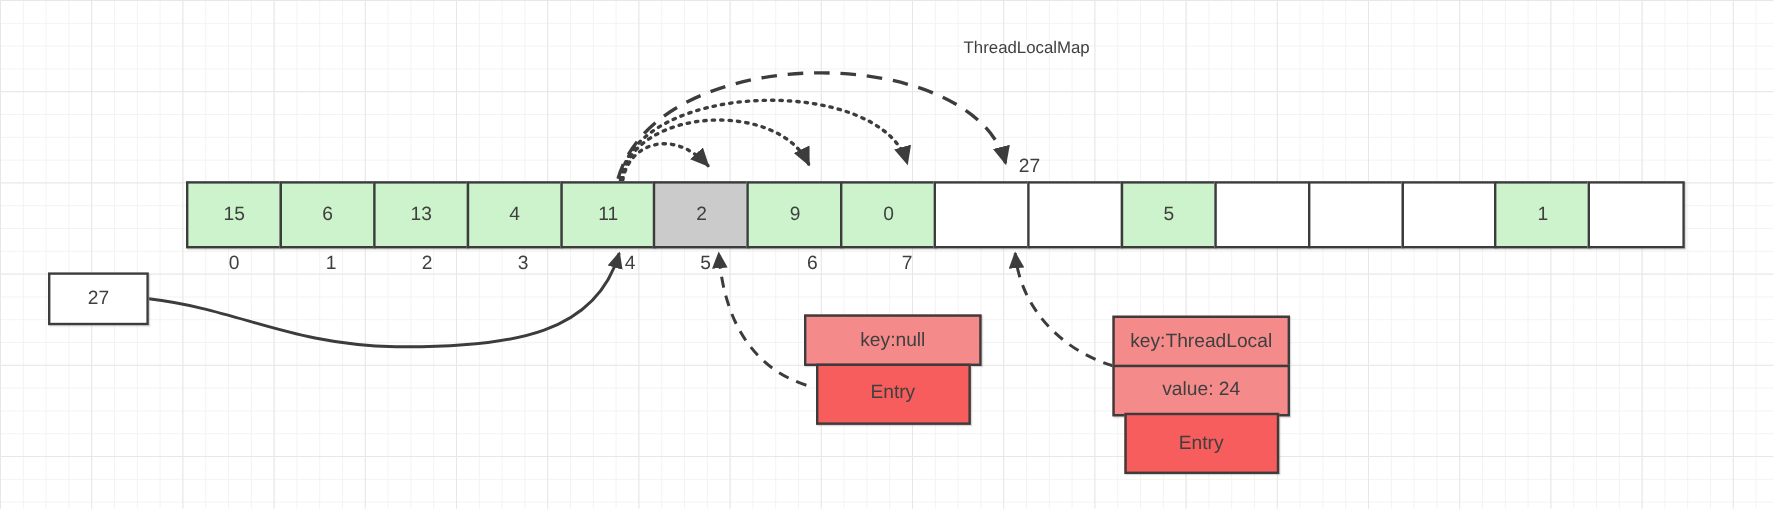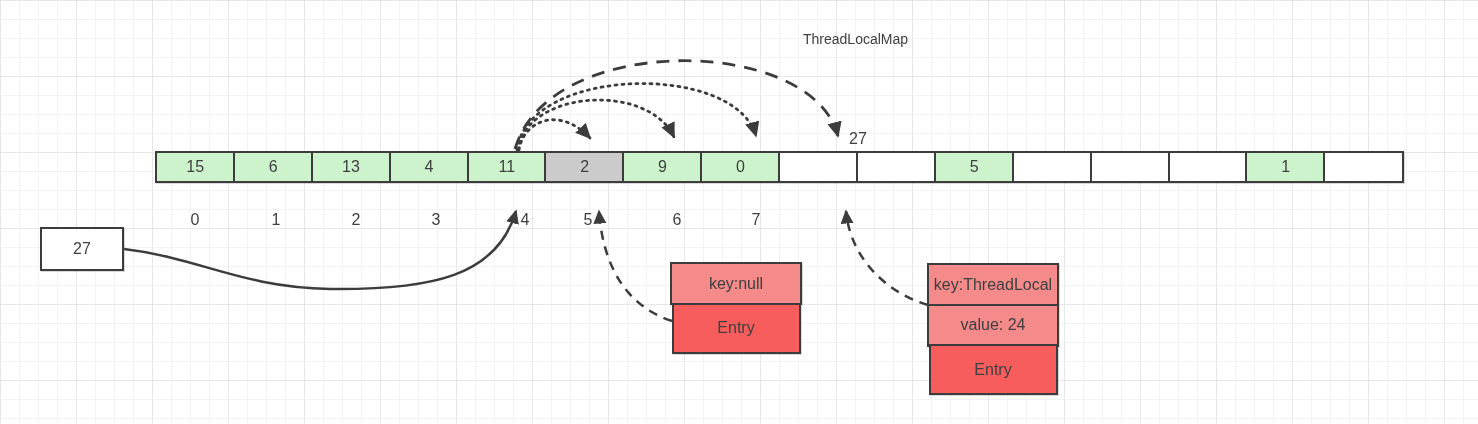--- a/index.html
+++ b/index.html
@@ -36,21 +36,21 @@
   
   .array{
     position:absolute;
     left:155px; top:151px;
     display:flex;
     filter:drop-shadow(1.5px 1.5px 0 rgba(130,130,130,.30));
   }
   .cell{
     box-sizing:border-box;
     flex:none;
-    width:80.4px; height:32px;
+    width:80.4px; height:56px;
     border:2.5px solid #3c3c3c;
     margin-left:-2.5px;
     display:flex; align-items:center; justify-content:center;
     font-size:16px;
     background:#ffffff;
   }
   .cell:first-child{margin-left:0;}
   .cell.green{background:#ccf3cb;}
   .cell.gray{background:#cbcbcb;}
   .idx{
@@ -76,21 +76,21 @@
     position:absolute;
     filter:drop-shadow(1.5px 1.5px 0 rgba(130,130,130,.30));
   }
   .entry-row{
     box-sizing:border-box;
     border:2.5px solid #3c3c3c;
     background:#f48a8a;
     display:flex; align-items:center; justify-content:center;
     font-size:16px;
   }
-  .entry-key,.entry-value{width:132px; height:43px;}
+  .entry-key,.entry-value{width:148px; height:43px;}
   .entry-value{margin-top:-2.5px;}
   .entry-footer{
     width:129px; height:51px;
     margin:-2.5px auto 0 auto;
     background:#f75d5c;
   }
   .arrow-layer{
     position:absolute; left:0; top:0;
     pointer-events:none;
   }

